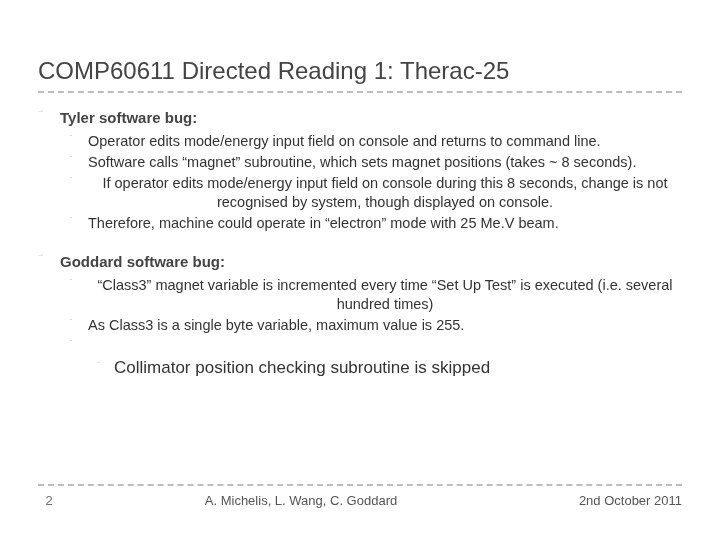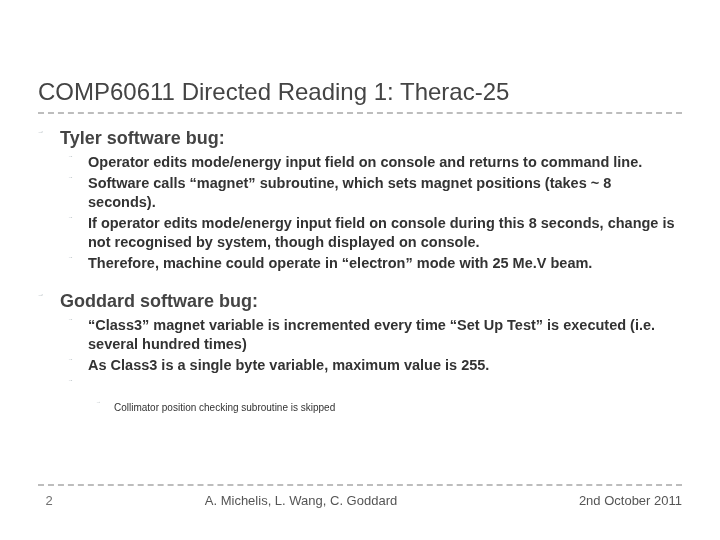--- a/index.html
+++ b/index.html
@@ -1,33 +1,33 @@
 <!DOCTYPE html>
 <html><head>
 <meta charset="utf-8">
 <style>
   * { box-sizing: border-box; margin: 0; padding: 0; }
   html, body { width: 720px; height: 540px; background: #fff; font-family: Arial, Helvetica, sans-serif; color: #333; }
-  .slide { width: 720px; height: 540px; position: relative; padding: 78px 38px 0 38px; }
+  .slide { width: 720px; height: 540px; position: relative; padding: 57px 38px 0 38px; }
   .title {
     font-size: 24px; font-weight: 400; color: #444;
     padding-bottom: 6px; margin-bottom: 14px;
     border-bottom: 2px dashed #bdbdbd;
   }
   .b1 { margin: 6px 0 4px 0; display: flex; }
   .b1 .glyph { width: 22px; flex: 0 0 22px; color: #9aa6ab; font-size: 15px; line-height: 21px; }
-  .b1 .txt { font-size: 18px; font-weight: 700; color: #444; line-height: 21px; }
+  .b1 .txt { font-size: 15px; font-weight: 700; color: #444; line-height: 21px; }
   .lvl2 { margin-left: 30px; }
   .b2 { display: flex; margin: 2px 0; }
   .b2 .glyph { width: 20px; flex: 0 0 20px; color: #9aa6ab; font-size: 13px; line-height: 19px; }
-  .b2 .txt { font-size: 14.5px; font-weight: 700; color: #333; line-height: 19px; }
+  .b2 .txt { font-size: 14.5px; font-weight: 400; color: #333; line-height: 19px; text-align: center; }
   .lvl3 { margin-left: 28px; }
   .b3 { display: flex; margin: 3px 0 0 0; }
   .b3 .glyph { width: 18px; flex: 0 0 18px; color: #9aa6ab; font-size: 12px; line-height: 18px; }
-  .b3 .txt { font-size: 10px; font-weight: 400; color: #333; line-height: 18px; }
+  .b3 .txt { font-size: 17px; font-weight: 400; color: #333; line-height: 18px; }
   .sup { font-size: 0.72em; vertical-align: super; line-height: 0; }
   .footer {
     position: absolute; left: 38px; right: 38px; bottom: 30px; height: 26px;
     border-top: 2px dashed #bdbdbd; padding-top: 5px;
     display: flex; align-items: center; font-size: 13px; color: #555;
   }
   .footer .pg { flex: 0 0 22px; text-align: center; color: #707070; }
   .footer .mid { flex: 1 1 auto; text-align: center; }
   .footer .dt { flex: 0 0 140px; text-align: right; }
   .gap { height: 10px; }

